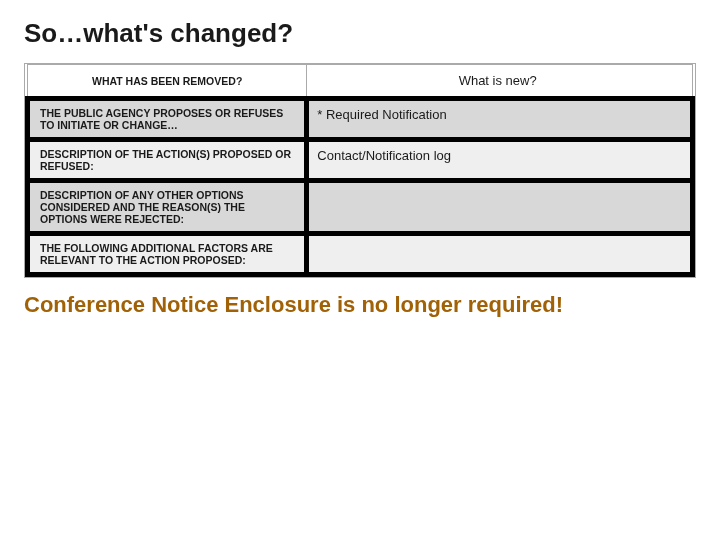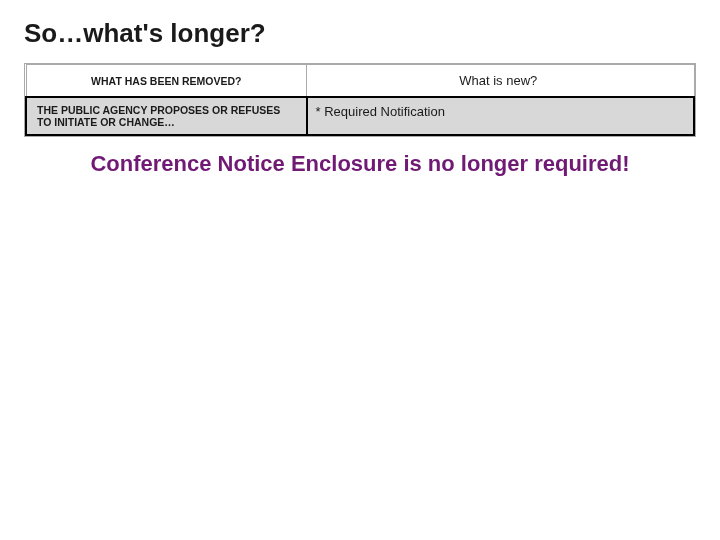--- a/index.html
+++ b/index.html
@@ -34,21 +34,21 @@
       background: #ffffff;
       font-size: 16px;
       font-weight: bold;
       color: #1a1a1a;
       padding: 8px 12px;
       border: 1px solid #aaa;
       vertical-align: middle;
     }
 
     tbody tr td {
-      border: 2px solid #000000;
+      border: 5px solid #000000;
       padding: 6px 10px;
       font-size: 11px;
       vertical-align: top;
       color: #1a1a1a;
     }
 
     tbody tr:nth-child(odd) td {
       background: #d8d8d8;
     }
 
@@ -65,42 +65,53 @@
     }
 
     .col-right {
       width: 58%;
       font-size: 13px;
       font-weight: normal;
       padding-left: 8px;
     }
 
     .footer-text {
-      text-align: center;
       font-size: 22px;
       font-weight: bold;
-      color: #701a75;
+      color: #a16207;
       margin-top: 14px;
     }
   </style>
 </head>
 <body>
 
-<div id="page-title">So…what's longer?</div>
+<div id="page-title">So…what's changed?</div>
 
 <div class="table-wrapper">
   <table>
     <thead>
       <tr>
         <th class="col-left">What has  been removed?</th>
         <th class="col-right">What is new?</th>
       </tr>
     </thead>
     <tbody id="table-body">
     <tr>
           <td class="col-left">THE PUBLIC AGENCY PROPOSES OR REFUSES TO INITIATE OR CHANGE…</td>
           <td class="col-right">* Required Notification</td>
         </tr>
+        <tr>
+          <td class="col-left">DESCRIPTION OF THE ACTION(s) PROPOSED OR REFUSED:</td>
+          <td class="col-right">Contact/Notification log</td>
+        </tr>
+        <tr>
+          <td class="col-left">DESCRIPTION OF ANY OTHER OPTIONS CONSIDERED AND THE REASON(s) THE OPTIONS WERE REJECTED:</td>
+          <td class="col-right"></td>
+        </tr>
+        <tr>
+          <td class="col-left">THE FOLLOWING ADDITIONAL FACTORS ARE RELEVANT TO THE ACTION PROPOSED:</td>
+          <td class="col-right"></td>
+        </tr>
       </tbody>
   </table>
 </div>
 
 <div class="footer-text">Conference Notice Enclosure is no longer required!</div>
 
 </body></html>

